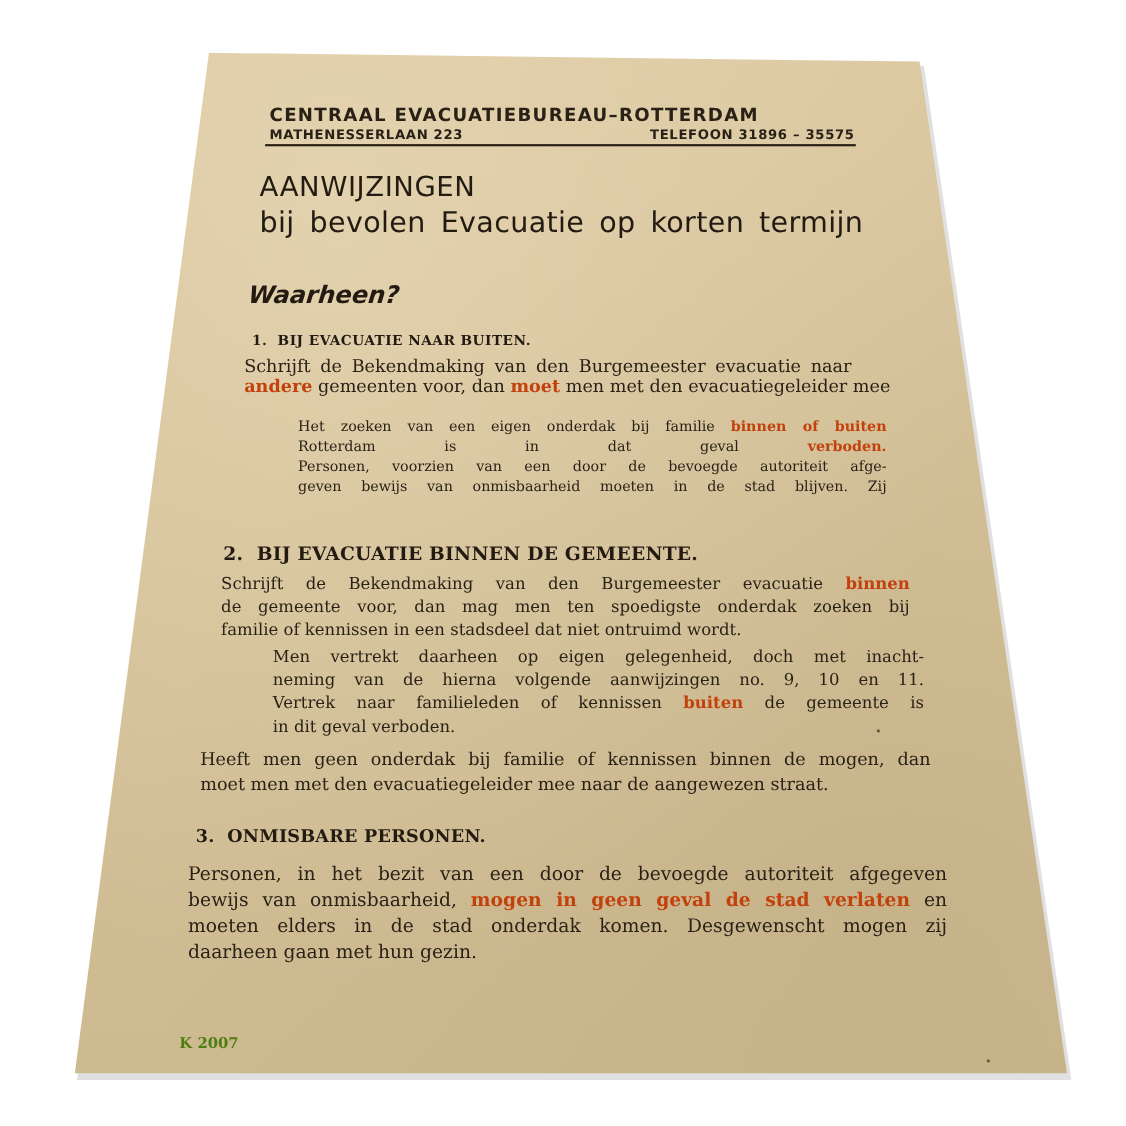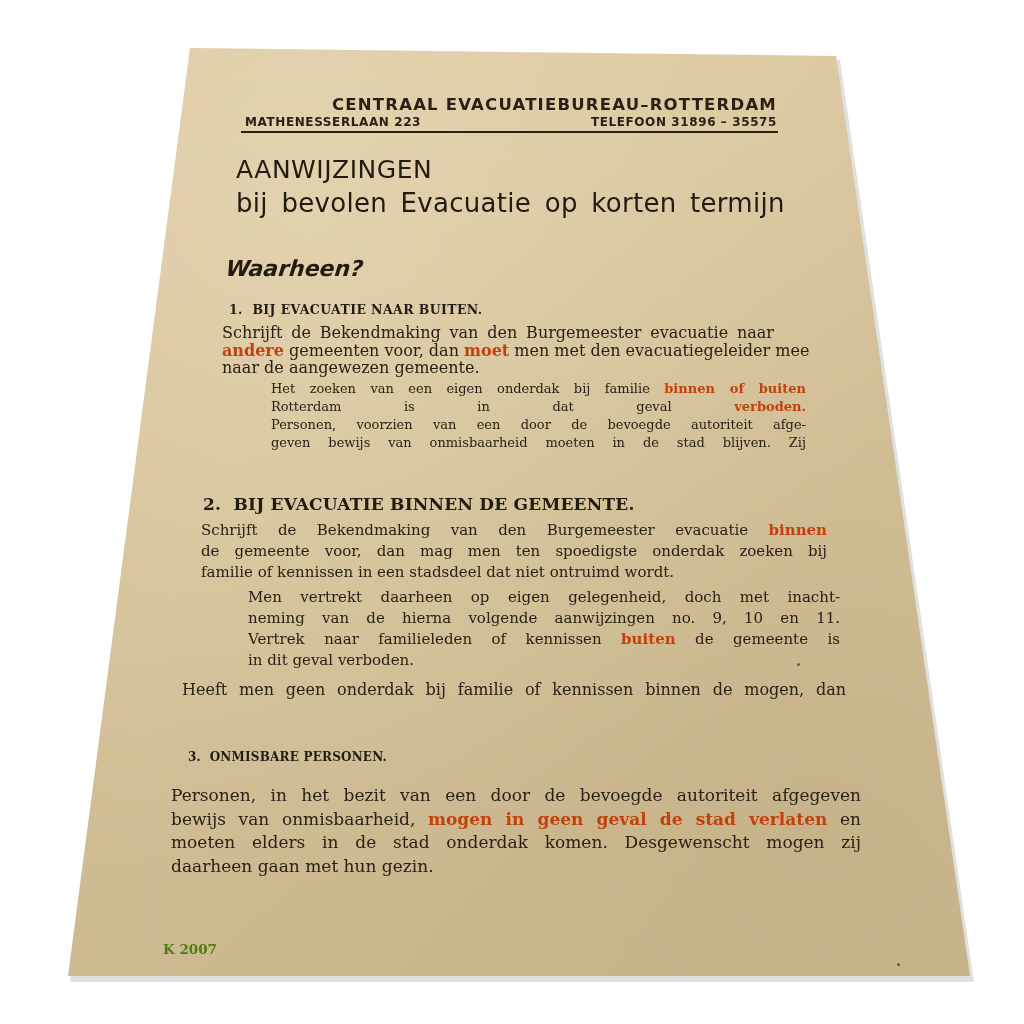--- a/index.html
+++ b/index.html
@@ -29,21 +29,21 @@
   .content {
     position: absolute;
     left: 0; top: 0; width: 1024px; height: 1024px;
   }
 
   
   .org-name {
     position: absolute; left: 245px; top: 95px; width: 532px;
     font-family: "DejaVu Sans", sans-serif; font-weight: bold;
     font-size: 16.5px; letter-spacing: 1.2px; color: #2a2116;
-    display: flex; justify-content: flex-end; white-space: nowrap;
+    display: flex; justify-content: flex-start; white-space: nowrap;
   }
   .org-sub {
     position: absolute; left: 245px; top: 115px; width: 532px;
     font-family: "DejaVu Sans", sans-serif; font-weight: bold;
     font-size: 12px; letter-spacing: 0.6px; color: #2a2116;
     display: flex; justify-content: space-between; white-space: nowrap;
   }
   .rule {
     position: absolute; left: 241px; top: 131px; width: 537px; height: 2px;
     background: #2a2116;
@@ -76,21 +76,21 @@
 
   .s1-head { left: 229px; top: 302px; font-size: 12.5px; letter-spacing: 0.4px; }
   .s1-p1 { left: 222px; top: 324px; width: 552px; font-size: 16px; line-height: 17.5px; }
   .s1-p2 { left: 271px; top: 380px; width: 535px; font-size: 13px; line-height: 18px; }
 
   .s2-head { left: 203px; top: 494px; font-size: 17px; letter-spacing: 0.2px; }
   .s2-p1 { left: 201px; top: 520px; width: 626px; font-size: 15px; line-height: 21px; }
   .s2-p2 { left: 248px; top: 587px; width: 592px; font-size: 15px; line-height: 21px; }
   .s2-p3 { left: 182px; top: 679px; width: 664px; font-size: 16px; line-height: 22.5px; }
 
-  .s3-head { left: 188px; top: 750px; font-size: 12px; letter-spacing: 0.2px; }
+  .s3-head { left: 178px; top: 750px; font-size: 16px; letter-spacing: 0.2px; }
   .s3-p1 { left: 171px; top: 784px; width: 690px; font-size: 17px; line-height: 23.5px; }
 
   .form-code {
     position: absolute; left: 163px; top: 941px;
     font-weight: bold; font-size: 13.5px; color: #4d7c0f;
   }
   .speck { position:absolute; width:3px; height:3px; border-radius:50%; background:#6b5a3a; }
 </style>
 </head>
 <body>
@@ -115,21 +115,20 @@
   <div class="subtitle">bij bevolen Evacuatie op korten termijn</div>
 
   <div class="where">Waarheen?</div>
 
   <div class="sec-head s1-head">
     <span>1.</span>&nbsp;&nbsp;<span>BIJ EVACUATIE NAAR BUITEN.</span>
   </div>
   <div class="para s1-p1">
       <span class="line">Schrijft de Bekendmaking van den Burgemeester evacuatie naar</span>
       <span class="line"><b>andere</b> gemeenten voor, dan <b>moet</b> men met den evacuatiegeleider mee</span>
-      <span class="line last">naar de aangewezen gemeente.</span>
     </div>
   <div class="para s1-p2">
       <span class="line">Het zoeken van een eigen onderdak bij familie <b>binnen of buiten</b></span>
       <span class="line">Rotterdam is in dat geval <b>verboden.</b></span>
       <span class="line">Personen, voorzien van een door de bevoegde autoriteit afge-</span>
       <span class="line">geven bewijs van onmisbaarheid moeten in de stad blijven. Zij</span>
     </div>
 
   <div class="sec-head s2-head">
     <span>2.</span>&nbsp;&nbsp;<span>BIJ EVACUATIE BINNEN DE GEMEENTE.</span>
@@ -140,20 +139,21 @@
       <span class="line last">familie of kennissen in een stadsdeel dat niet ontruimd wordt.</span>
     </div>
   <div class="para s2-p2">
       <span class="line">Men vertrekt daarheen op eigen gelegenheid, doch met inacht-</span>
       <span class="line">neming van de hierna volgende aanwijzingen no. 9, 10 en 11.</span>
       <span class="line">Vertrek naar familieleden of kennissen <b>buiten</b> de gemeente is</span>
       <span class="line last">in dit geval verboden.</span>
     </div>
   <div class="para s2-p3">
       <span class="line">Heeft men geen onderdak bij familie of kennissen binnen de mogen, dan</span>
+      <span class="line last">moet men met den evacuatiegeleider mee naar de aangewezen straat.</span>
     </div>
 
   <div class="sec-head s3-head">
     <span>3.</span>&nbsp;&nbsp;<span>ONMISBARE PERSONEN.</span>
   </div>
   <div class="para s3-p1">
       <span class="line">Personen, in het bezit van een door de bevoegde autoriteit afgegeven</span>
       <span class="line">bewijs van onmisbaarheid, <b>mogen in geen geval de stad verlaten</b> en</span>
       <span class="line">moeten elders in de stad onderdak komen. Desgewenscht mogen zij</span>
       <span class="line last">daarheen gaan met hun gezin.</span>

